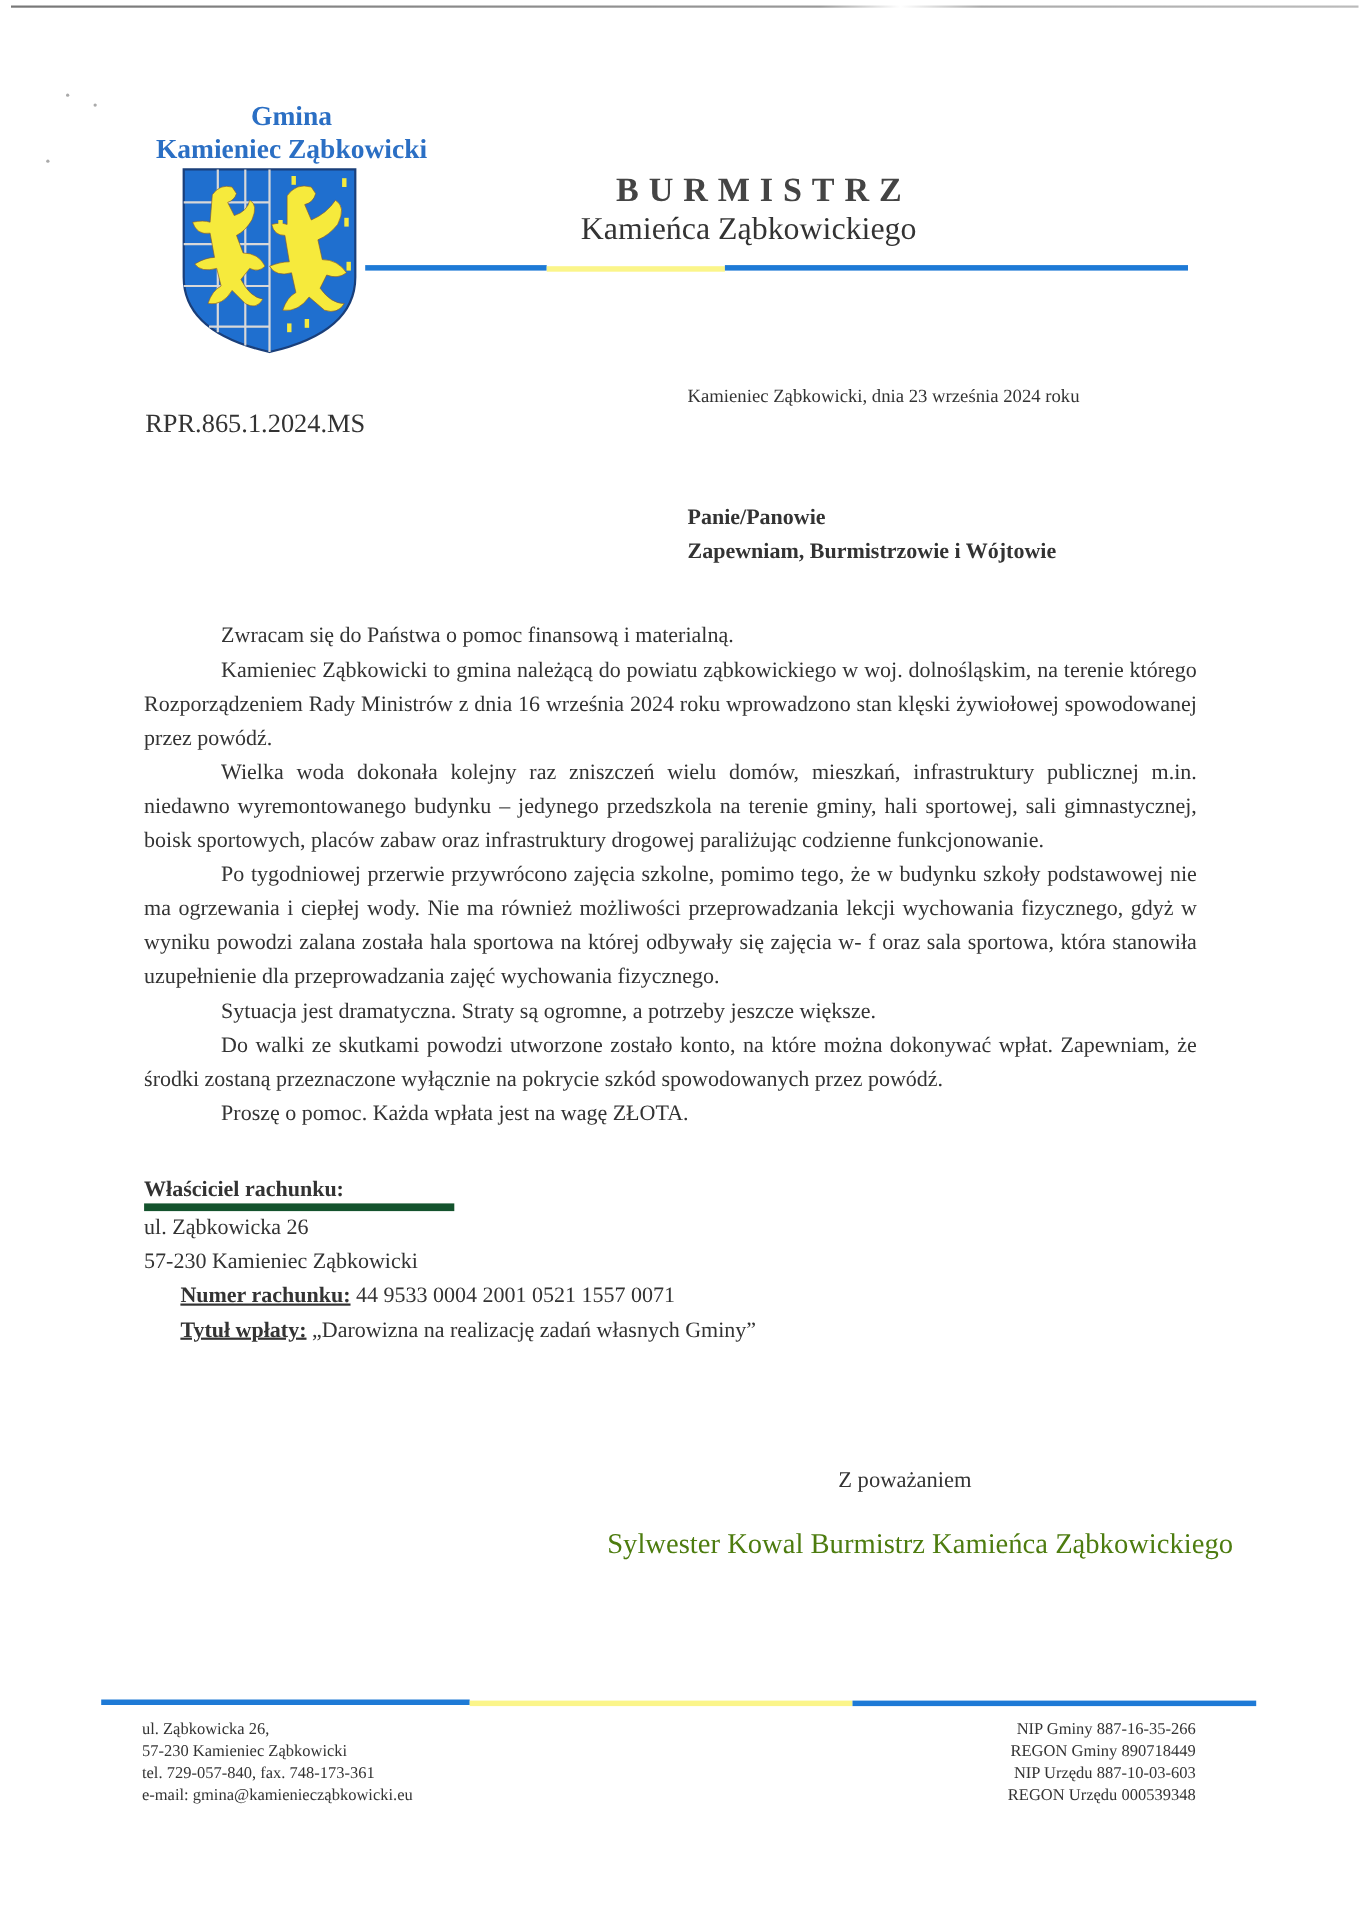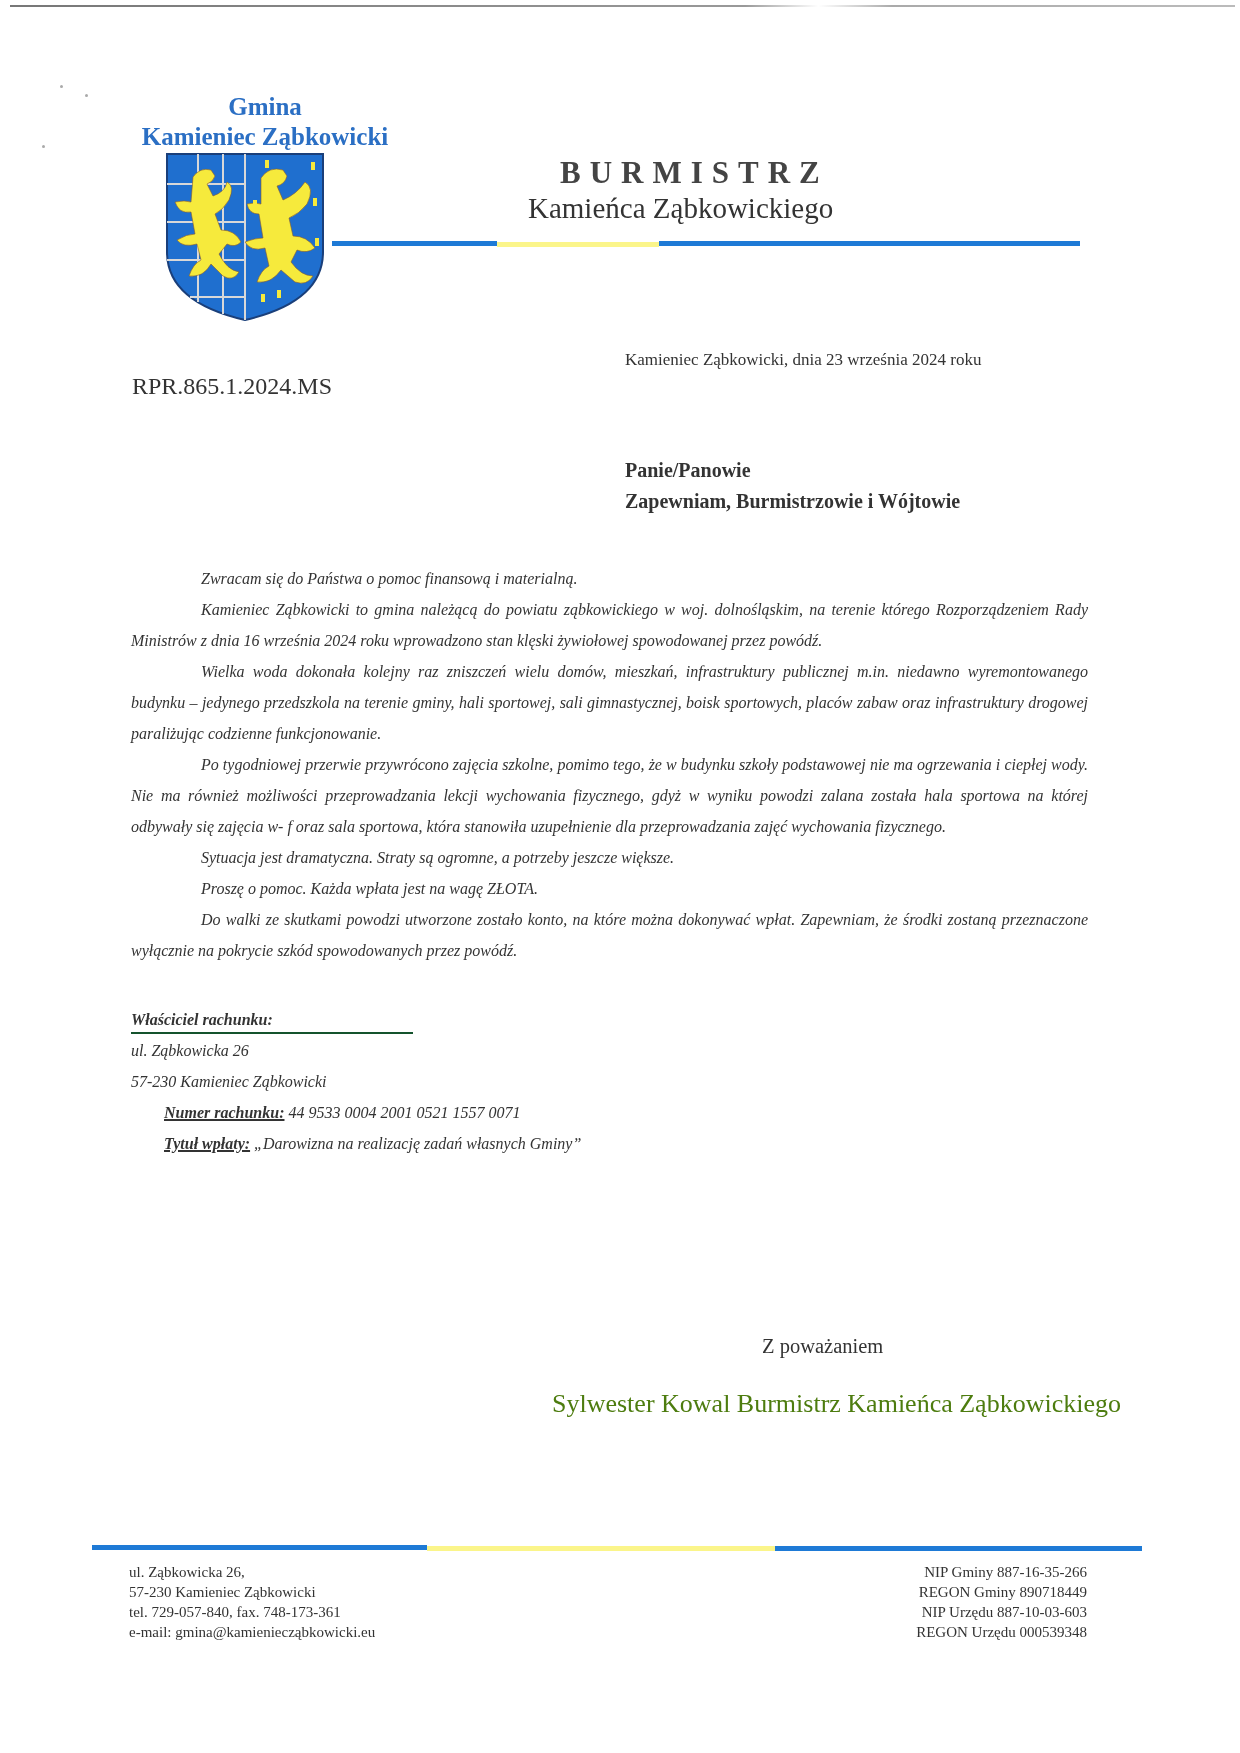--- a/index.html
+++ b/index.html
@@ -19,26 +19,26 @@
 
   .stripe { position: absolute; height: 5px; }
   .blue { background: #1e7ad6; }
   .yellow { background: #fbf58a; }
 
   .ref { position: absolute; left: 132px; top: 373px; font-size: 24px; font-weight: normal; color: #333; }
   .place-date { position: absolute; left: 625px; top: 350px; font-size: 17px; color: #333; }
   .addressee { position: absolute; left: 625px; top: 455px; font-size: 20px; font-weight: bold;
                line-height: 31px; color: #333; }
 
-  .body-text { position: absolute; left: 131px; top: 563px; width: 957px; font-size: 16px;
-               line-height: 31px; color: #333; text-align: justify; font-style: italic; }
+  .body-text { position: absolute; left: 131px; top: 563px; width: 957px; font-size: 20px;
+               line-height: 31px; color: #333; text-align: justify; }
   .body-text p { margin: 0; }
   .indent { text-indent: 70px; }
   .label-u { font-weight: bold; text-decoration: underline; text-decoration-thickness: 2px; margin-left: 33px; }
-  .owner-label { display: inline-block; width: 282px; border-bottom: 2px solid #14532d; line-height: 25px;
+  .owner-label { display: inline-block; width: 282px; border-bottom: 7px solid #14532d; line-height: 25px;
                  font-weight: bold; margin-top: 41px; }
 
   .closing { position: absolute; left: 762px; top: 1335px; font-size: 20.5px; color: #333; }
   .signature { position: absolute; left: 552px; top: 1389px; font-size: 26px; color: #4d7c0f; }
 
   .footer-left { position: absolute; left: 129px; top: 1562px; font-size: 15px; line-height: 20px; color: #333; }
   .footer-right { position: absolute; right: 153px; top: 1562px; font-size: 15px; line-height: 20px;
                   color: #333; text-align: right; }
   .line { display: block; }
 </style>
@@ -97,22 +97,22 @@
   <span class="line">Panie/Panowie</span>
   <span class="line">Zapewniam, Burmistrzowie i Wójtowie</span>
 </div>
 
 <main class="body-text">
   <p class="indent">Zwracam się do Państwa o pomoc finansową i materialną.</p>
   <p class="indent">Kamieniec Ząbkowicki to gmina należącą do powiatu ząbkowickiego w woj. dolnośląskim, na terenie którego Rozporządzeniem Rady Ministrów z dnia 16 września 2024 roku wprowadzono stan klęski żywiołowej spowodowanej przez powódź.</p>
   <p class="indent">Wielka woda dokonała kolejny raz zniszczeń wielu domów, mieszkań, infrastruktury publicznej m.in. niedawno wyremontowanego budynku – jedynego przedszkola na terenie gminy, hali sportowej, sali gimnastycznej, boisk sportowych, placów zabaw oraz infrastruktury drogowej paraliżując codzienne funkcjonowanie.</p>
   <p class="indent">Po tygodniowej przerwie przywrócono zajęcia szkolne, pomimo tego, że w  budynku szkoły podstawowej nie ma ogrzewania i ciepłej wody. Nie ma również możliwości przeprowadzania lekcji wychowania fizycznego, gdyż w wyniku powodzi zalana została hala sportowa na której odbywały się zajęcia w- f oraz sala sportowa, która stanowiła uzupełnienie dla przeprowadzania zajęć wychowania fizycznego.</p>
   <p class="indent">Sytuacja jest dramatyczna. Straty są ogromne, a potrzeby jeszcze większe.</p>
+  <p class="indent">Do walki ze skutkami powodzi utworzone zostało konto, na które można dokonywać wpłat. Zapewniam, że środki zostaną przeznaczone wyłącznie na pokrycie szkód spowodowanych przez powódź.</p>
   <p class="indent">Proszę o pomoc. Każda wpłata jest na wagę ZŁOTA.</p>
-  <p class="indent">Do walki ze skutkami powodzi utworzone zostało konto, na które można dokonywać wpłat. Zapewniam, że środki zostaną przeznaczone wyłącznie na pokrycie szkód spowodowanych przez powódź.</p>
 
   <section>
     <p><span class="owner-label">Właściciel rachunku:</span></p>
     <p>ul. Ząbkowicka 26</p>
     <p>57-230 Kamieniec Ząbkowicki</p>
     <p>
       <span class="label-u">Numer rachunku:</span>
       <span>44 9533 0004 2001 0521 1557 0071</span>
     </p>
     <p>

